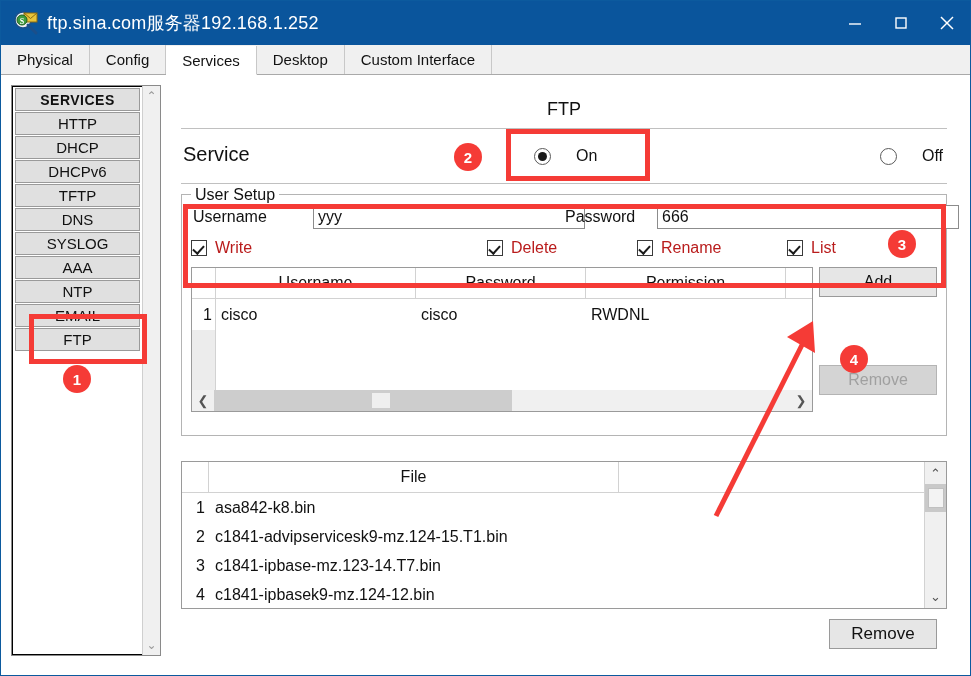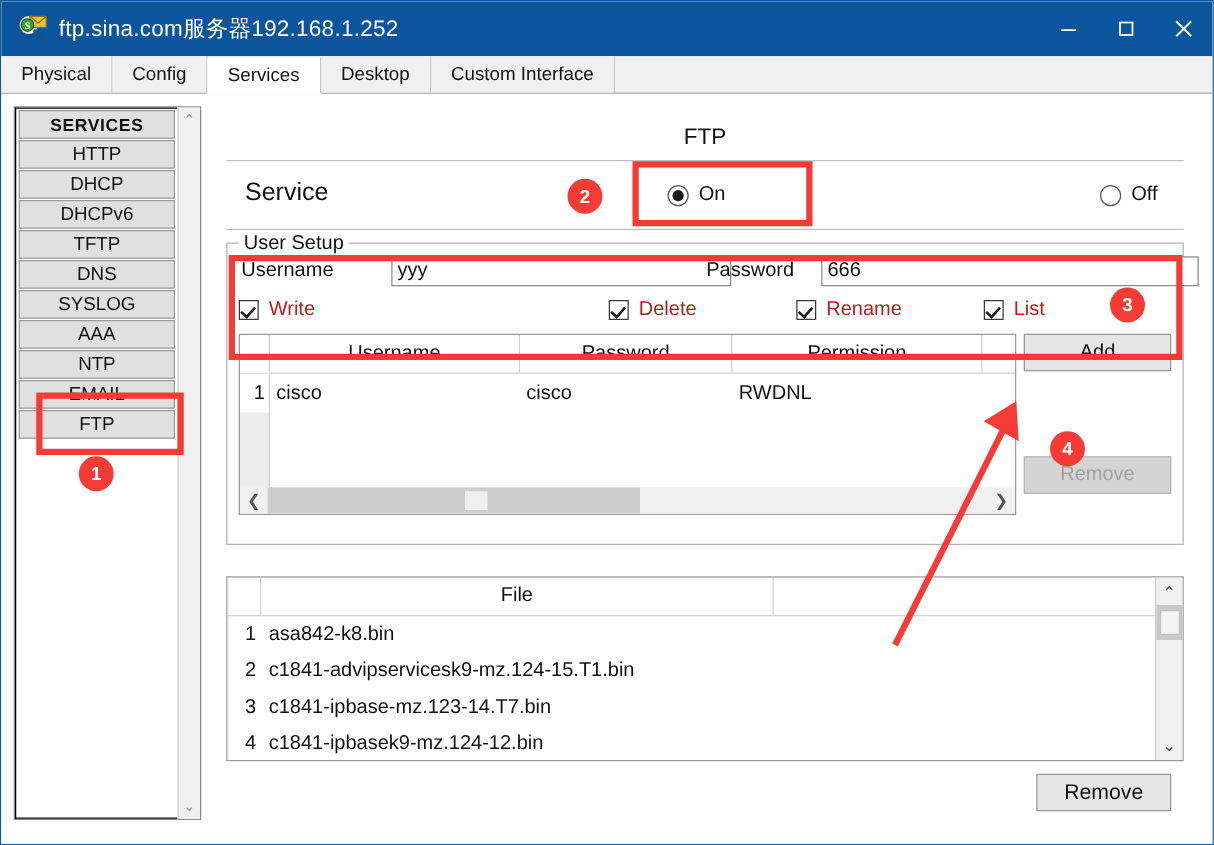--- a/index.html
+++ b/index.html
@@ -108,23 +108,23 @@
   }
 
   
   #service-sep-top {
     position: absolute; left: 12px; top: 47px; width: 766px; height: 1px; background: #c0c0c0;
   }
   #service-sep-bot {
     position: absolute; left: 12px; top: 102px; width: 766px; height: 1px; background: #c0c0c0;
   }
   #service-label {
-    position: absolute; left: 27px; top: 62px; font-size: 20px; color: #111;
-  }
-  .radio-wrap { position: absolute; display: flex; align-items: center; gap: 8px; font-size: 16px; color: #111; justify-content: flex-end; }
+    position: absolute; left: 14px; top: 62px; font-size: 20px; color: #111;
+  }
+  .radio-wrap { position: absolute; display: flex; align-items: center; gap: 25px; font-size: 16px; color: #111; justify-content: flex-end; }
   #radio-on  { left: 365px; top: 66px; }
   #radio-off { left: 711px; top: 66px; }
   .radio {
     width: 17px; height: 17px; border-radius: 50%;
     border: 1px solid #5a5a5a; background: #ffffff;
     display: flex; align-items: center; justify-content: center;
   }
   .radio .dot { width: 9px; height: 9px; border-radius: 50%; background: #1a1a1a; display: none; }
   .radio.checked .dot { display: block; }
 

